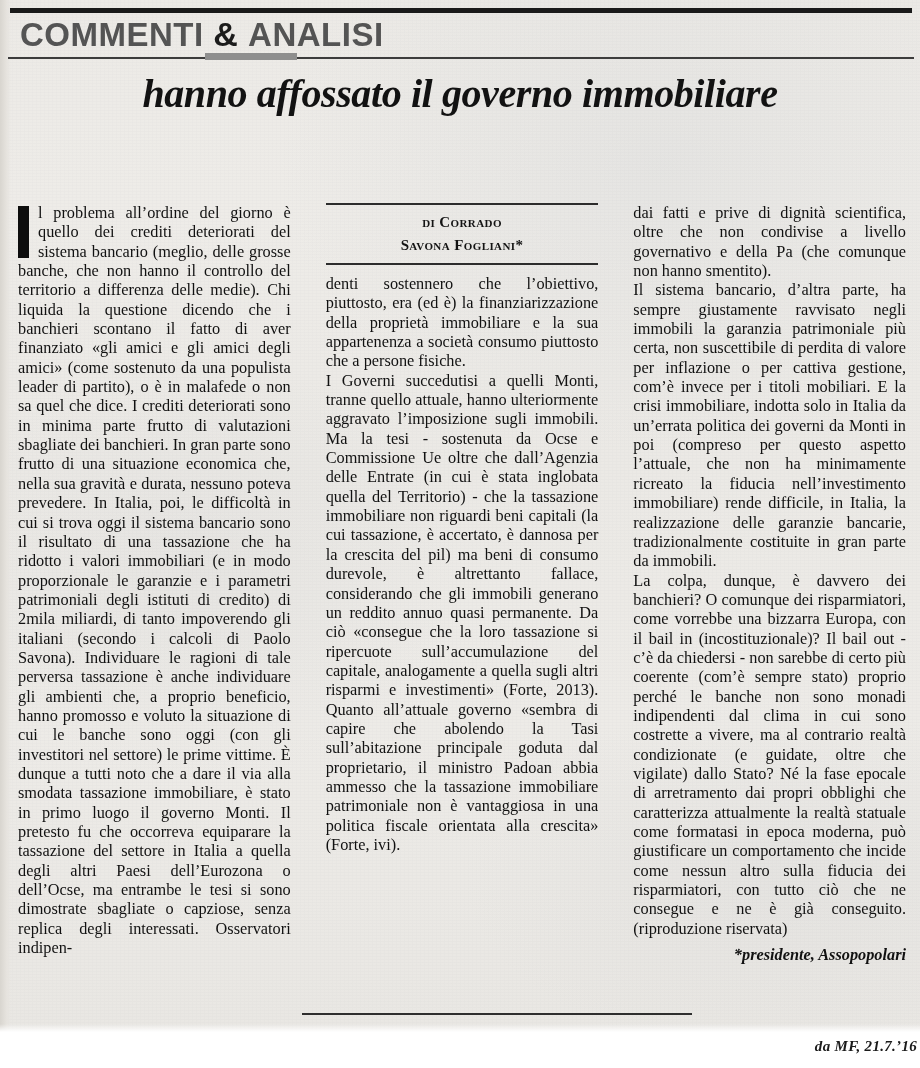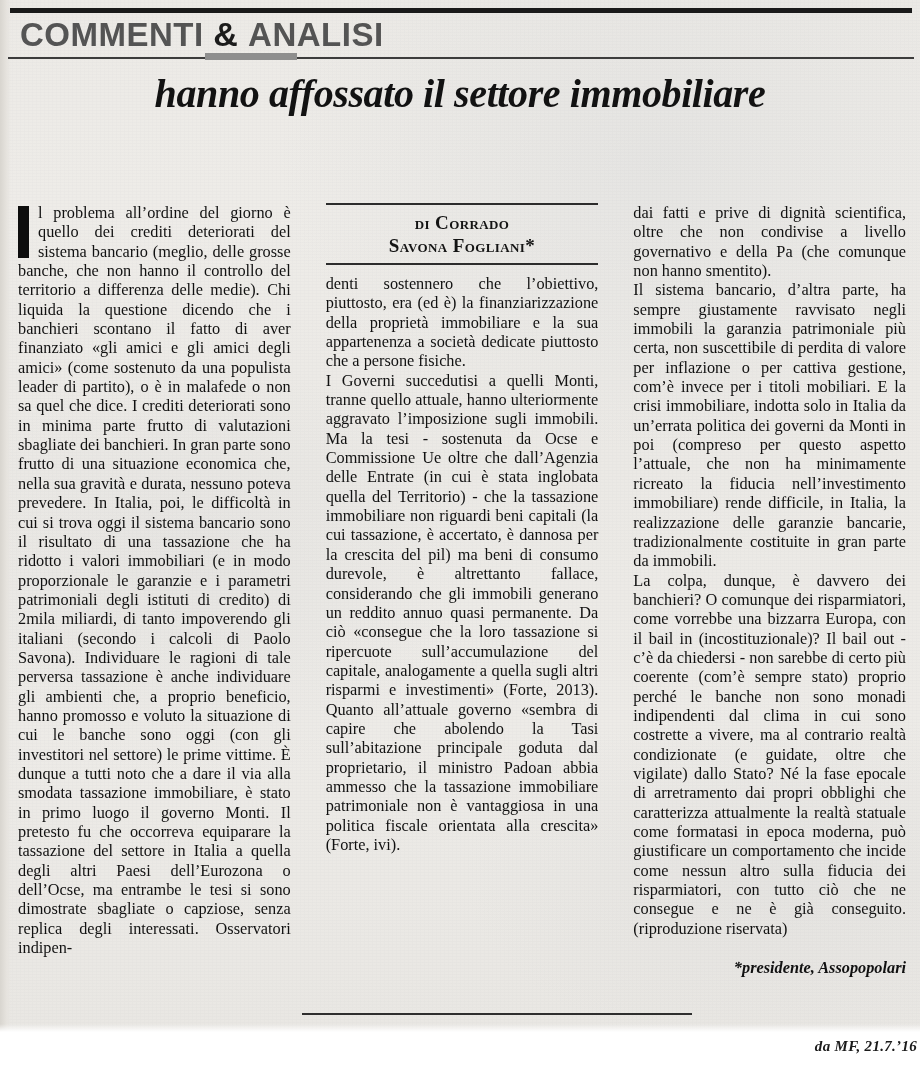--- a/index.html
+++ b/index.html
@@ -138,33 +138,33 @@
     margin: 0 0 9px 0;
     padding: 6px 0 6px 0;
     border-top: 2px solid #2c2c2c;
     border-bottom: 2px solid #2c2c2c;
     text-align: center;
   }
   .byline-line {
     display: block;
     font-variant: small-caps;
     font-weight: 700;
-    font-size: 19px;
+    font-size: 15px;
     line-height: 23px;
     letter-spacing: .4px;
     color: #141414;
   }
 
   
   .sign-off {
     display: block;
     text-align: right;
     font-style: italic;
     font-weight: 600;
-    margin-top: 20px;
+    margin-top: 7px;
   }
 
   .rule-bottom {
     position: absolute;
     left: 302px;
     top: 1013px;
     width: 390px;
     height: 2px;
     background: #2e2e2e;
   }
@@ -205,39 +205,39 @@
   <div class="masthead">
     <span class="m-a">COMMENTI</span>
     <span class="m-amp">&amp;</span>
     <span class="m-b">ANALISI</span>
   </div>
 
   <div class="rule-under-masthead"></div>
   <div class="rule-tab"></div>
 
   <div class="headline">
-    <span class="hl-line">hanno affossato il settore immobiliare</span>
+    <span class="hl-line">hanno affossato il governo immobiliare</span>
   </div>
 
   <div class="cols">
 
     <div class="col">
       <div class="body-text">
         <div class="dropcap"></div>
         <p>l problema all’ordine del giorno è quello dei crediti deteriorati del sistema bancario (meglio, delle grosse banche, che non hanno il controllo del territorio a differenza delle medie). Chi liquida la questione dicendo che i banchieri scontano il fatto di aver finanziato «gli amici e gli amici degli amici» (come sostenuto da una populista leader di partito), o è in malafede o non sa quel che dice. I crediti deteriorati sono in minima parte frutto di valutazioni sbagliate dei banchieri. In gran parte sono frutto di una situazione economica che, nella sua gravità e durata, nessuno poteva prevedere. In Italia, poi, le difficoltà in cui si trova oggi il sistema bancario sono il risultato di una tassazione che ha ridotto i valori immobiliari (e in modo proporzionale le garanzie e i parametri patrimoniali degli istituti di credito) di 2mila miliardi, di tanto impoverendo gli italiani (secondo i calcoli di Paolo Savona). Individuare le ragioni di tale perversa tassazione è anche individuare gli ambienti che, a proprio beneficio, hanno promosso e voluto la situazione di cui le banche sono oggi (con gli investitori nel settore) le prime vittime. È dunque a tutti noto che a dare il via alla smodata tassazione immobiliare, è stato in primo luogo il governo Monti. Il pretesto fu che occorreva equiparare la tassazione del settore in Italia a quella degli altri Paesi dell’Eurozona o dell’Ocse, ma entrambe le tesi si sono dimostrate sbagliate o capziose, senza replica degli interessati. Osservatori indipen-</p>
       </div>
     </div>
 
     <div class="col">
       <div class="byline-box">
         <span class="byline-line">di Corrado</span>
         <span class="byline-line">Savona Fogliani*</span>
       </div>
       <div class="body-text">
-        <p>denti sostennero che l’obiettivo, piuttosto, era (ed è) la finanziarizzazione della proprietà immobiliare e la sua appartenenza a società dedicate piuttosto che a persone fisiche.</p>
+        <p>denti sostennero che l’obiettivo, piuttosto, era (ed è) la finanziarizzazione della proprietà immobiliare e la sua appartenenza a società consumo piuttosto che a persone fisiche.</p>
         <p>I Governi succedutisi a quelli Monti, tranne quello attuale, hanno ulteriormente aggravato l’imposizione sugli immobili. Ma la tesi - sostenuta da Ocse e Commissione Ue oltre che dall’Agenzia delle Entrate (in cui è stata inglobata quella del Territorio) - che la tassazione immobiliare non riguardi beni capitali (la cui tassazione, è accertato, è dannosa per la crescita del pil) ma beni di consumo durevole, è altrettanto fallace, considerando che gli immobili generano un reddito annuo quasi permanente. Da ciò «consegue che la loro tassazione si ripercuote sull’accumulazione del capitale, analogamente a quella sugli altri risparmi e investimenti» (Forte, 2013). Quanto all’attuale governo «sembra di capire che abolendo la Tasi sull’abitazione principale goduta dal proprietario, il ministro Padoan abbia ammesso che la tassazione immobiliare patrimoniale non è vantaggiosa in una politica fiscale orientata alla crescita» (Forte, ivi).</p>
       </div>
     </div>
 
     <div class="col">
       <div class="body-text">
         <p>dai fatti e prive di dignità scientifica, oltre che non condivise a livello governativo e della Pa (che comunque non hanno smentito).</p>
         <p>Il sistema bancario, d’altra parte, ha sempre giustamente ravvisato negli immobili la garanzia patrimoniale più certa, non suscettibile di perdita di valore per inflazione o per cattiva gestione, com’è invece per i titoli mobiliari. E la crisi immobiliare, indotta solo in Italia da un’errata politica dei governi da Monti in poi (compreso per questo aspetto l’attuale, che non ha minimamente ricreato la fiducia nell’investimento immobiliare) rende difficile, in Italia, la realizzazione delle garanzie bancarie, tradizionalmente costituite in gran parte da immobili.</p>
         <p>La colpa, dunque, è davvero dei banchieri? O comunque dei risparmiatori, come vorrebbe una bizzarra Europa, con il bail in (incostituzionale)? Il bail out - c’è da chiedersi - non sarebbe di certo più coerente (com’è sempre stato) proprio perché le banche non sono monadi indipendenti dal clima in cui sono costrette a vivere, ma al contrario realtà condizionate (e guidate, oltre che vigilate) dallo Stato? Né la fase epocale di arretramento dai propri obblighi che caratterizza attualmente la realtà statuale come formatasi in epoca moderna, può giustificare un comportamento che incide come nessun altro sulla fiducia dei risparmiatori, con tutto ciò che ne consegue e ne è già conseguito. (riproduzione riservata)</p>
         <span class="sign-off">*presidente, Assopopolari</span>

